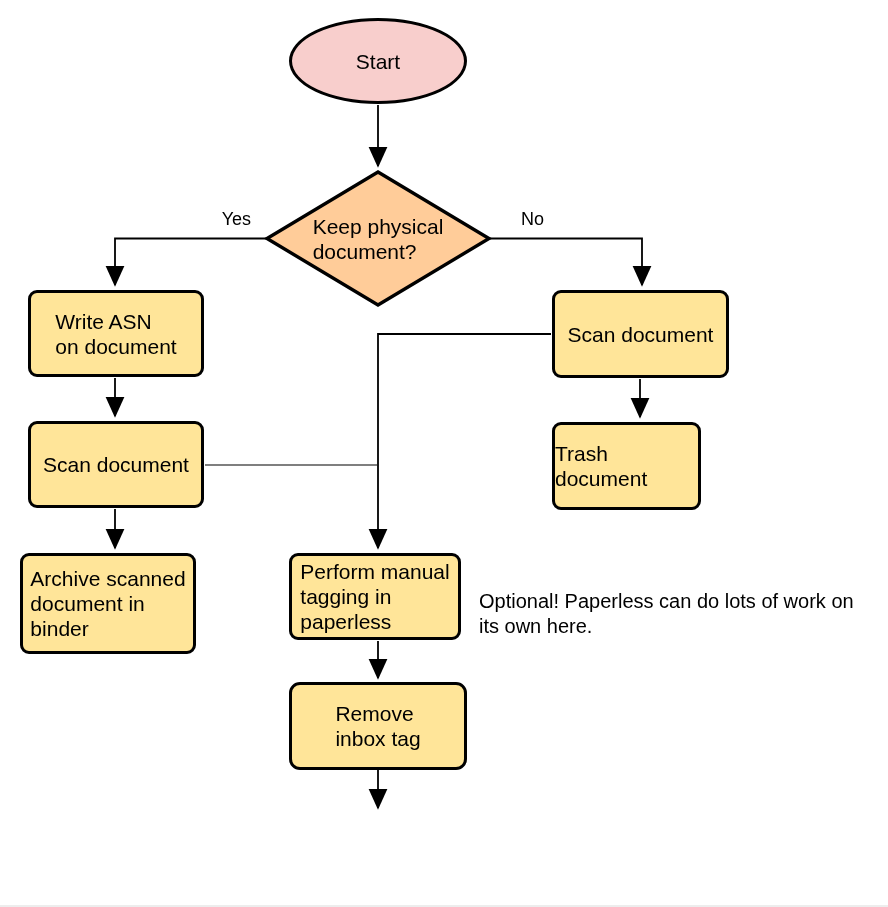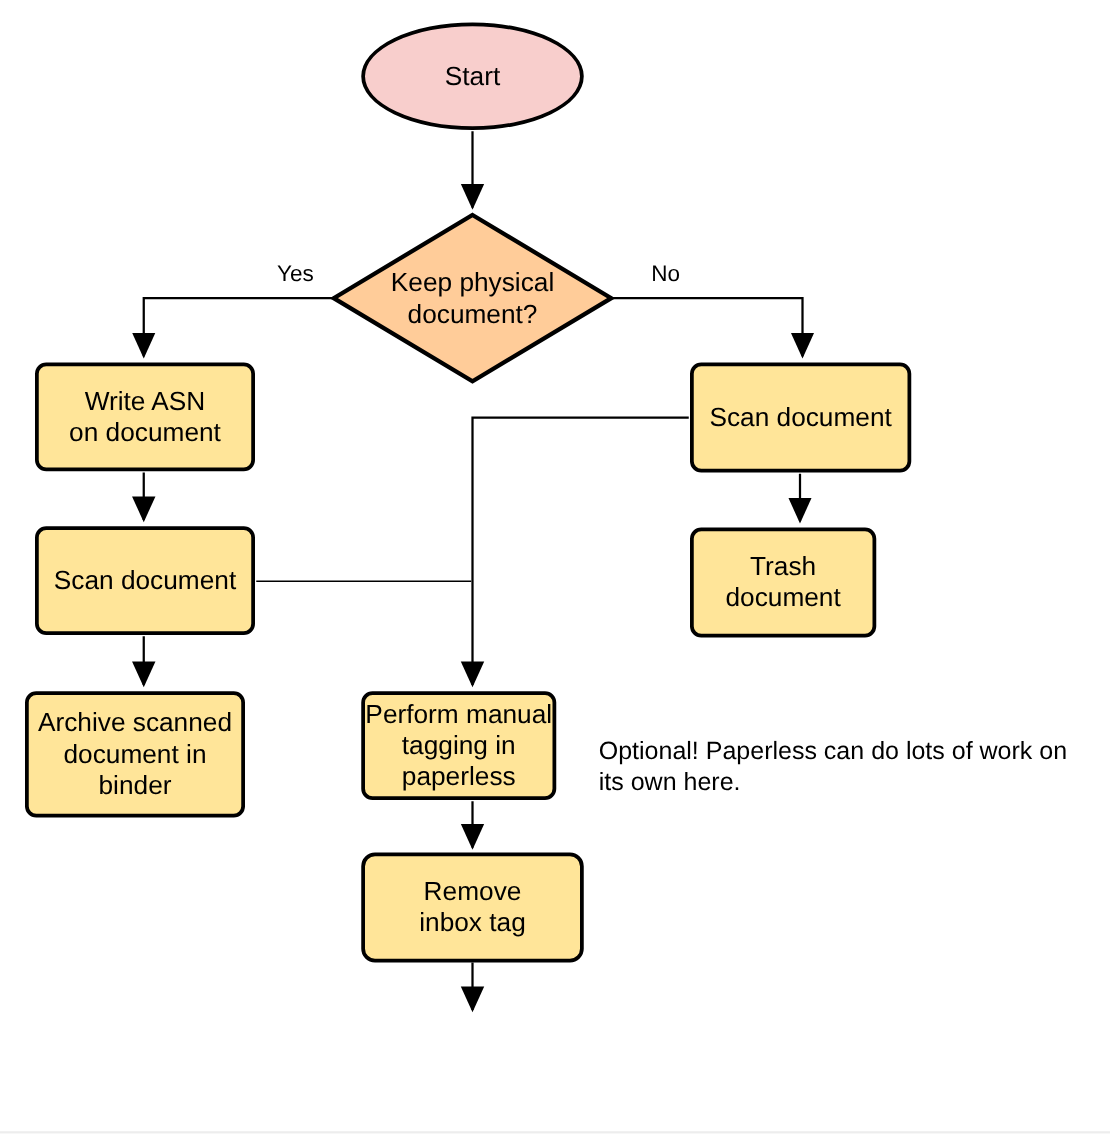--- a/index.html
+++ b/index.html
@@ -13,21 +13,21 @@
   }
   svg.edges{position:absolute;left:0;top:0;z-index:1;}
   .edge{stroke:var(--stroke,#000);stroke-width:1.8;fill:none;}
   .edge.thin{stroke-width:1.2;}
   .decision-shape{fill:var(--decision-fill,#ffcc99);stroke:var(--stroke,#000);stroke-width:3.4;}
 
   .node{
     position:absolute;z-index:2;
     box-sizing:border-box;
     display:flex;align-items:center;justify-content:center;
-    text-align:center;
+    text-align:left;
     font-size:21px;line-height:25px;
     white-space:pre-line;
   }
   .process{
     background:var(--process-fill,#ffe599);
     border:3px solid var(--stroke,#000);
     border-radius:9px;
   }
   .terminator{
     background:var(--terminator-fill,#f8cecc);
@@ -116,21 +116,21 @@
   </div>
 
   <div class="node process" style="left:552px;top:290px;width:177px;height:88px;">
     <span>Scan document</span>
   </div>
 
   <div class="node process" style="left:552px;top:422px;width:149px;height:88px;">
     <span>Trash document</span>
   </div>
 
-  <div class="node process" style="left:289px;top:553px;width:156px;height:87px;">
+  <div class="node process" style="left:289px;top:553px;width:172px;height:87px;">
     <span>Perform manual
 tagging in
 paperless</span>
   </div>
 
   <div class="note" style="left:479px;top:589px;width:402px;">Optional! Paperless can do lots of work on
 its own here.</div>
 
   <div class="node process" style="left:289px;top:682px;width:178px;height:88px;border-radius:11px;">
     <span>Remove

